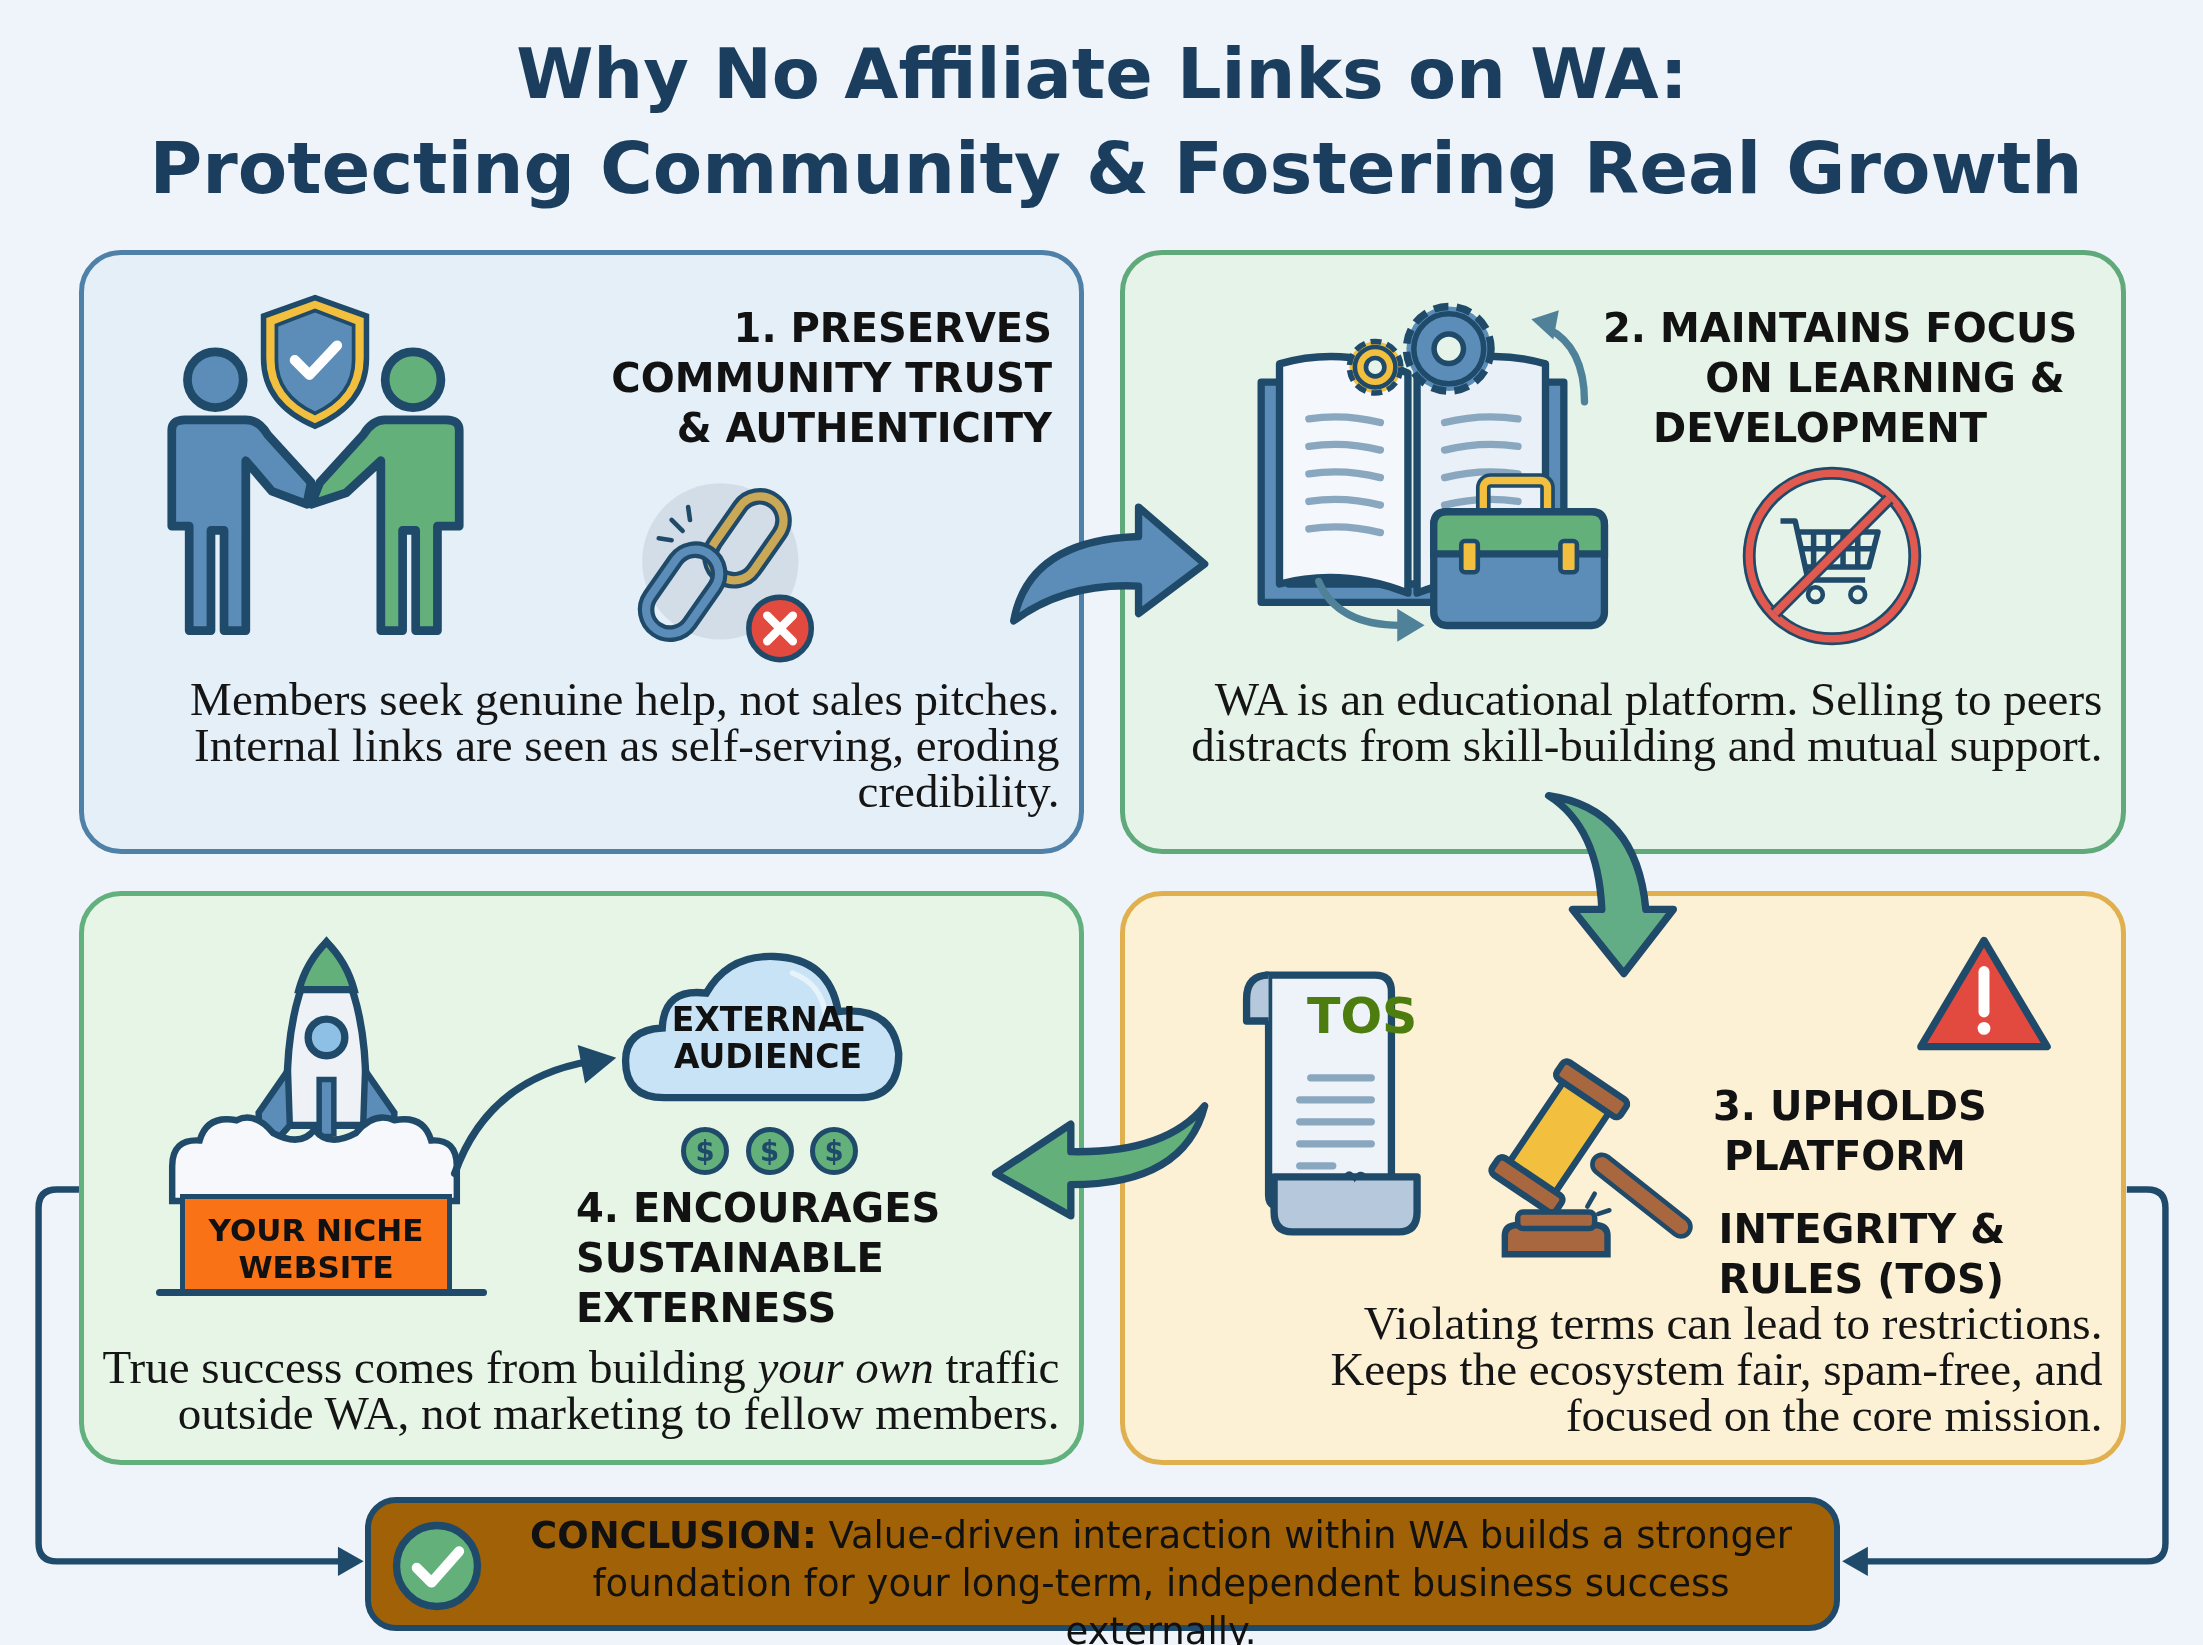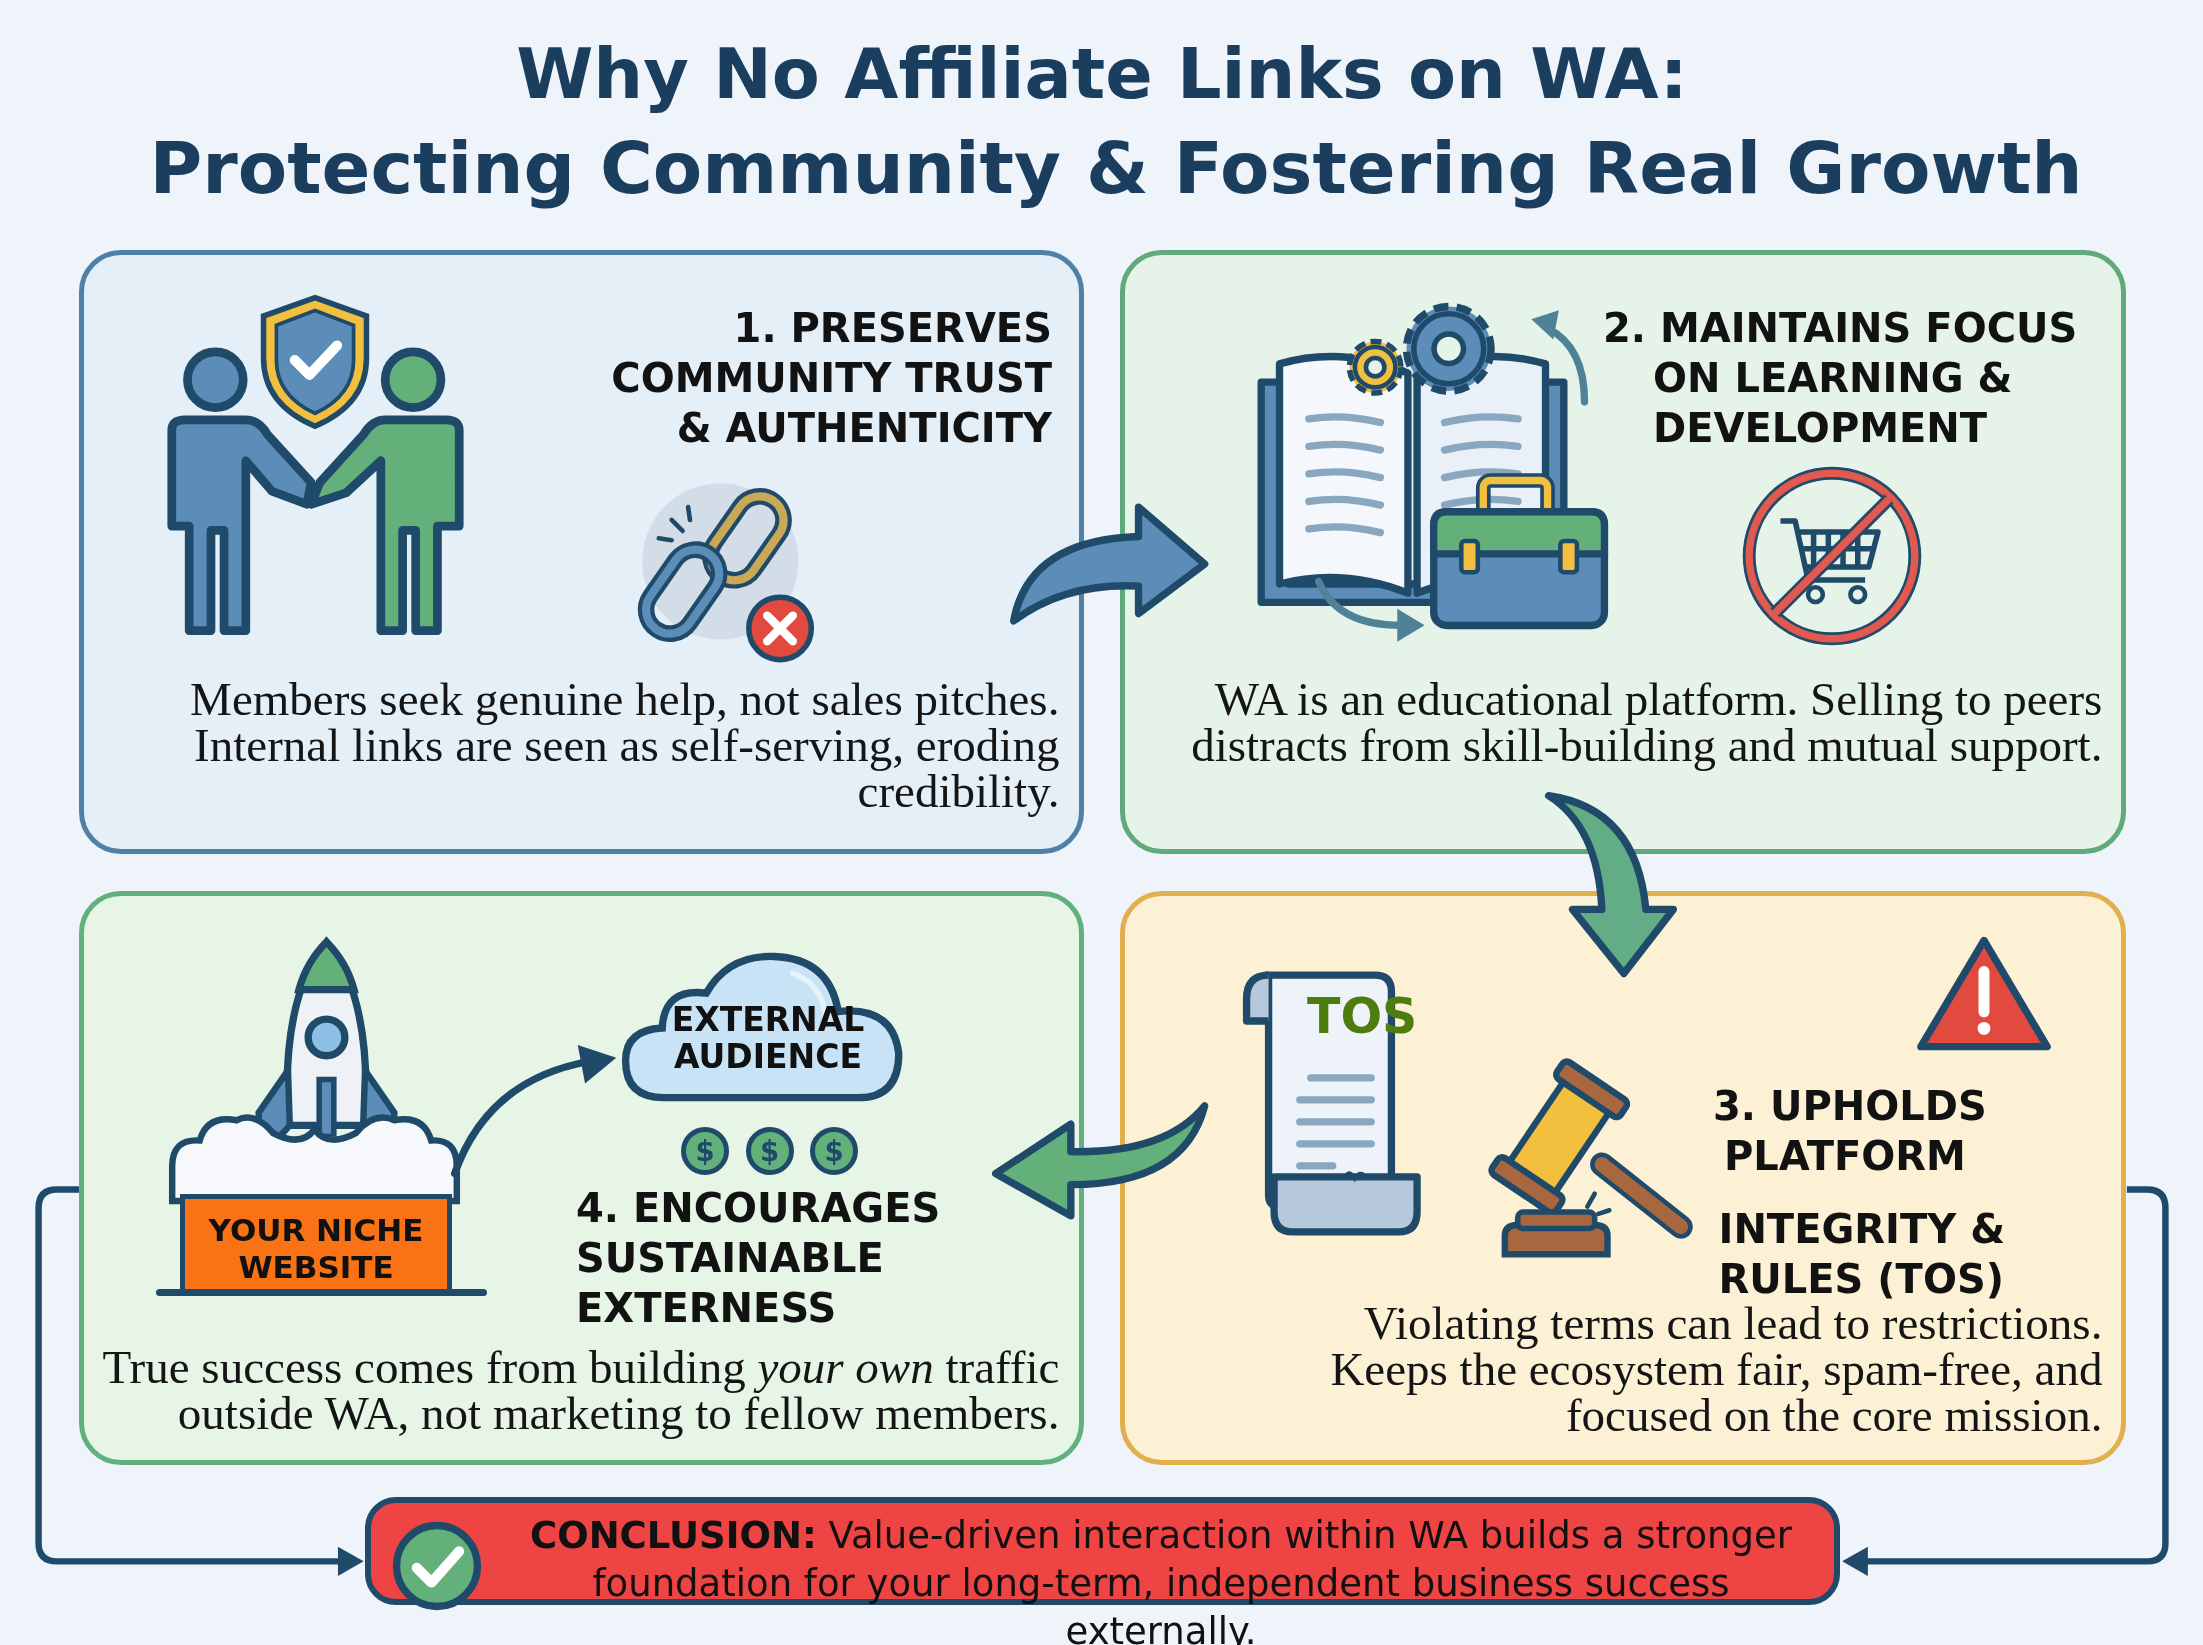--- a/index.html
+++ b/index.html
@@ -8,21 +8,21 @@
   .title .l1{font-size:70px;line-height:92px;letter-spacing:0px;}
   .title .l2{font-size:72px;line-height:96px;padding-left:28px;}
   .card{position:absolute;border-radius:42px;box-sizing:border-box;}
   .c1{left:79px;top:250px;width:1005px;height:604px;background:#e4eff8;border:5.5px solid #4f81a8;}
   .c2{left:1120px;top:250px;width:1006px;height:604px;background:#e6f3e8;border:5.5px solid #5fa97a;}
   .c4{left:79px;top:891px;width:1005px;height:574px;background:#e6f5e6;border:5.5px solid #62b07d;}
   .c3{left:1120px;top:891px;width:1006px;height:574px;background:#fcf1d4;border:5.5px solid #e1b04e;}
   .heading{position:absolute;font-weight:bold;font-size:40px;line-height:50px;color:#121212;font-family:"DejaVu Sans",sans-serif;}
   .body-text{position:absolute;font-size:47px;line-height:46px;text-align:right;color:#151515;font-family:Liberation Serif, serif;}
   .icon{position:absolute;}
-  .conclusion{position:absolute;left:365px;top:1497px;width:1475px;height:108px;box-sizing:border-box;border:6.4px solid #1f4a6a;border-radius:31px;background:#ef4444;}
+  .conclusion{position:absolute;left:365px;top:1497px;width:1475px;height:134px;box-sizing:border-box;border:6.4px solid #1f4a6a;border-radius:31px;background:#a16207;}
   .conc-text{position:absolute;left:138px;top:9.2px;width:1304px;font-size:37px;line-height:48px;color:#111;text-align:center;}
   .conc-text b{font-weight:bold;}
   svg{overflow:visible;}
 </style>
 </head>
 <body>
 
 <div class="title">
   <div class="l1">Why No Affiliate Links on WA:</div>
   <div class="l2">Protecting Community &amp; Fostering Real Growth</div>
@@ -117,21 +117,21 @@
     <path d="M6 54 Q6 40 20 40 H178 Q192 40 192 54 V86 H6 Z" fill="#63b07b" stroke="#1f4a6a" stroke-width="8"></path>
     <rect x="36" y="72" width="18" height="34" rx="4" fill="#f2bf3e" stroke="#1f4a6a" stroke-width="5"></rect>
     <rect x="144" y="72" width="18" height="34" rx="4" fill="#f2bf3e" stroke="#1f4a6a" stroke-width="5"></rect>
   </svg>
   <svg class="icon" style="left:184px;top:321px;" width="129" height="73" viewBox="0 0 140 80">
     <path d="M10 6 Q30 54 100 54" fill="none" stroke="#4f8298" stroke-width="8" stroke-linecap="round"></path>
     <polygon points="96,36 126,54 96,72" fill="#4f8298"></polygon>
   </svg>
   <div class="heading" style="left:478px;top:48px;width:514px;">
     <div>2. MAINTAINS FOCUS</div>
-    <div style="padding-left:50px;">ON LEARNING &amp;</div>
+    <div style="padding-left:50px;text-align:center;">ON LEARNING &amp;</div>
     <div style="padding-left:50px;">DEVELOPMENT</div>
   </div>
   <svg class="icon" style="left:615px;top:209px;" width="184" height="184" viewBox="0 0 200 200">
     <circle cx="100" cy="100" r="90" fill="#e6f3e8" stroke="#1f4a6a" stroke-width="14"></circle>
     <circle cx="100" cy="100" r="90" fill="none" stroke="#e25a4f" stroke-width="8"></circle>
     <g stroke="#1f4a6a" stroke-width="6" fill="none" stroke-linejoin="round">
       <path d="M44 62 H60 L74 126 H136"></path>
       <path d="M62 74 H150 L140 112 H70"></path>
       <path d="M80 74 V112 M96 74 V112 M112 74 V112 M128 74 V112 M66 92 H146"></path>
     </g>

